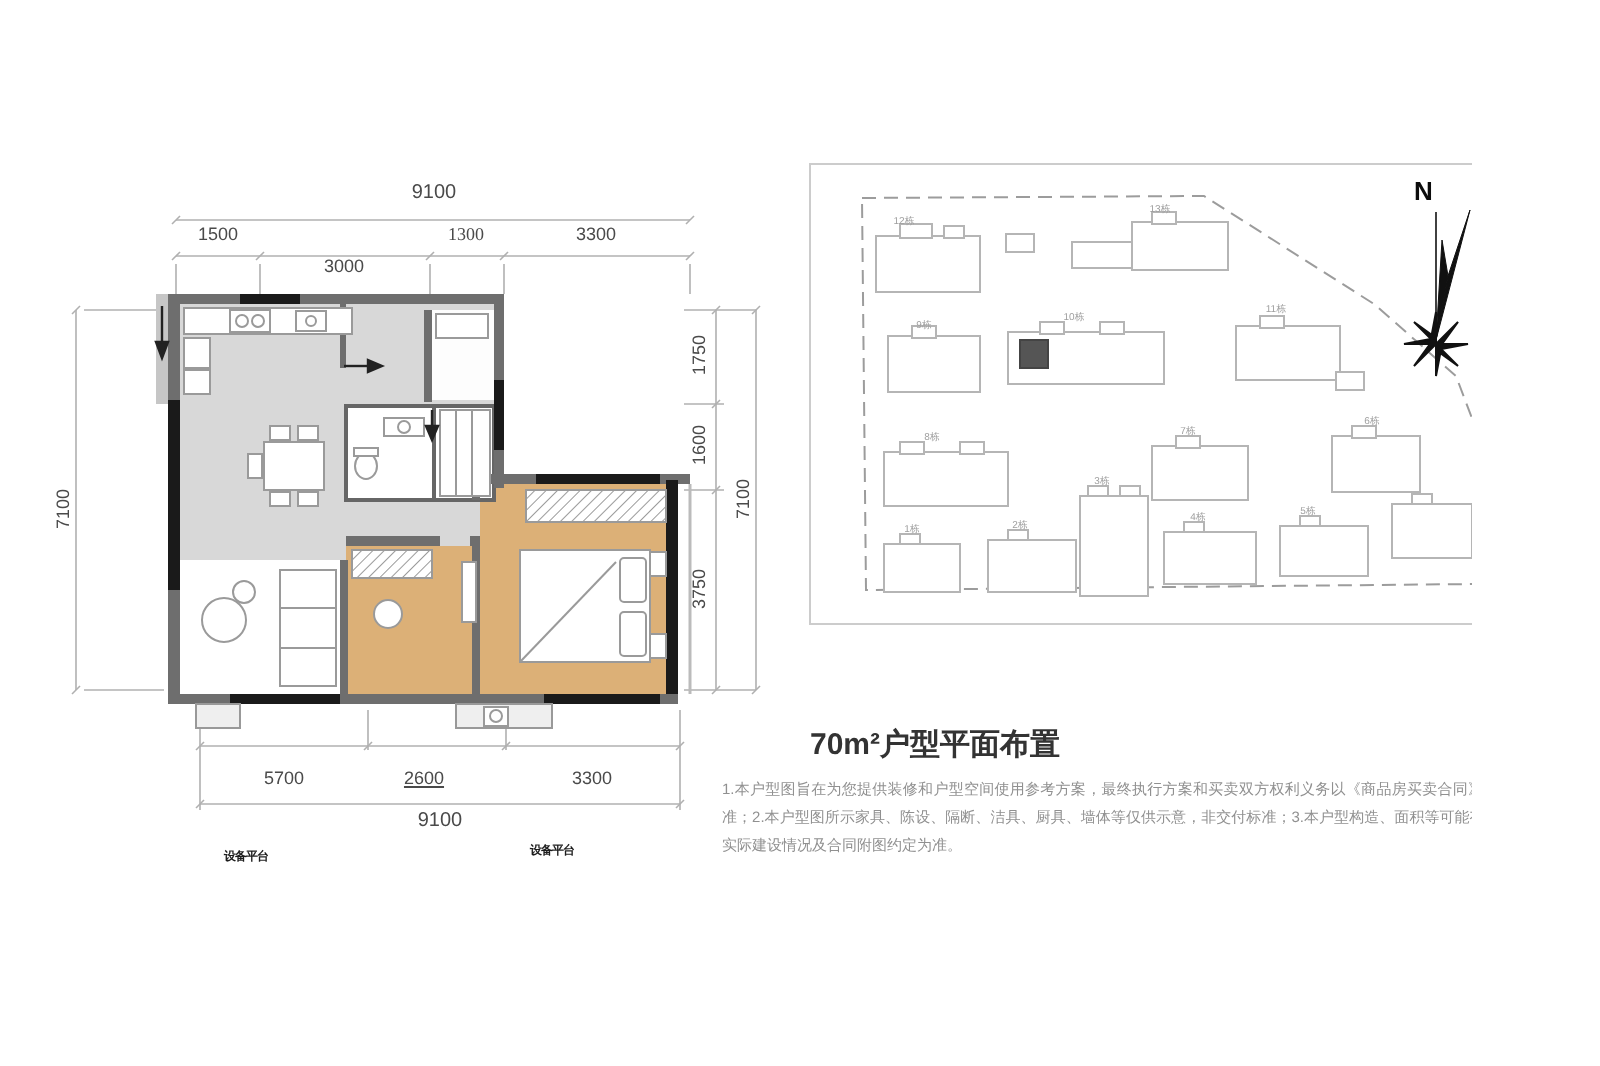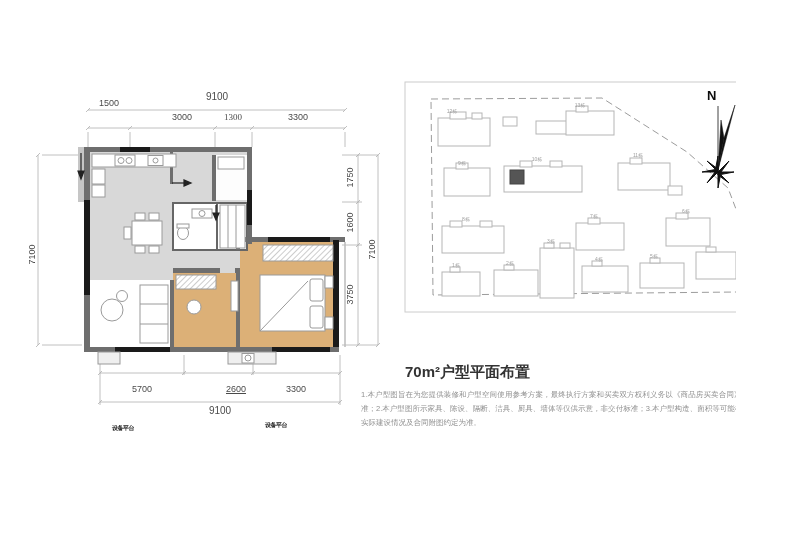--- a/index.html
+++ b/index.html
@@ -167,31 +167,31 @@
       <line x1="61" y1="68" x2="61" y2="88"></line>
         <polygon points="58,86 64,86 61,94"></polygon>
       <line x1="152" y1="98" x2="166" y2="98"></line>
         <polygon points="164,95 164,101 171,98"></polygon>
       <line x1="196" y1="120" x2="196" y2="130"></line>
         <polygon points="193,128 199,128 196,135"></polygon>
     </g>
   </svg>
 
   <span class="dim dim-big" style="left:197px;top:91px;">9100</span>
-  <span class="dim" style="left:89px;top:98px;">1500</span>
-  <span class="dim" style="left:152px;top:112px;text-align:right;">3000</span>
+  <span class="dim" style="left:89px;top:112px;">1500</span>
+  <span class="dim" style="left:152px;top:128px;">3000</span>
   <span class="dim" style="left:213px;top:112px;font-family:Liberation Serif, serif;">1300</span>
   <span class="dim" style="left:278px;top:112px;">3300</span>
   <span class="dim dim-v" style="left:12px;top:249px;">7100</span>
   <span class="dim dim-v" style="left:330px;top:172px;">1750</span>
   <span class="dim dim-v" style="left:330px;top:217px;">1600</span>
   <span class="dim dim-v" style="left:330px;top:289px;">3750</span>
   <span class="dim dim-v" style="left:352px;top:244px;">7100</span>
   <span class="dim" style="left:122px;top:384px;">5700</span>
-  <span class="dim" style="left:216px;top:384px;text-decoration:underline;">2600</span>
+  <span class="dim" style="left:192px;top:384px;text-decoration:underline;">2600</span>
   <span class="dim" style="left:276px;top:384px;">3300</span>
   <span class="dim dim-big" style="left:200px;top:405px;">9100</span>
   <span class="ann" style="left:112px;top:424px;">设备平台</span>
   <span class="ann" style="left:265px;top:421px;">设备平台</span>
 
   <svg style="left:400px;top:80px;" width="380" height="240" viewBox="0 0 380 240">
     <rect x="5" y="2" width="355" height="230" fill="#ffffff" stroke="#cccccc" stroke-width="1"></rect>
     <polygon points="31,19 202,18 287,72 328,108 342,145 338,212 33,215" fill="none" stroke="#9c9c9c" stroke-width="1" stroke-dasharray="7 4"></polygon>
     <g fill="#ffffff" stroke="#b5b5b5" stroke-width="1">
       <rect x="38" y="38" width="52" height="28"></rect>

